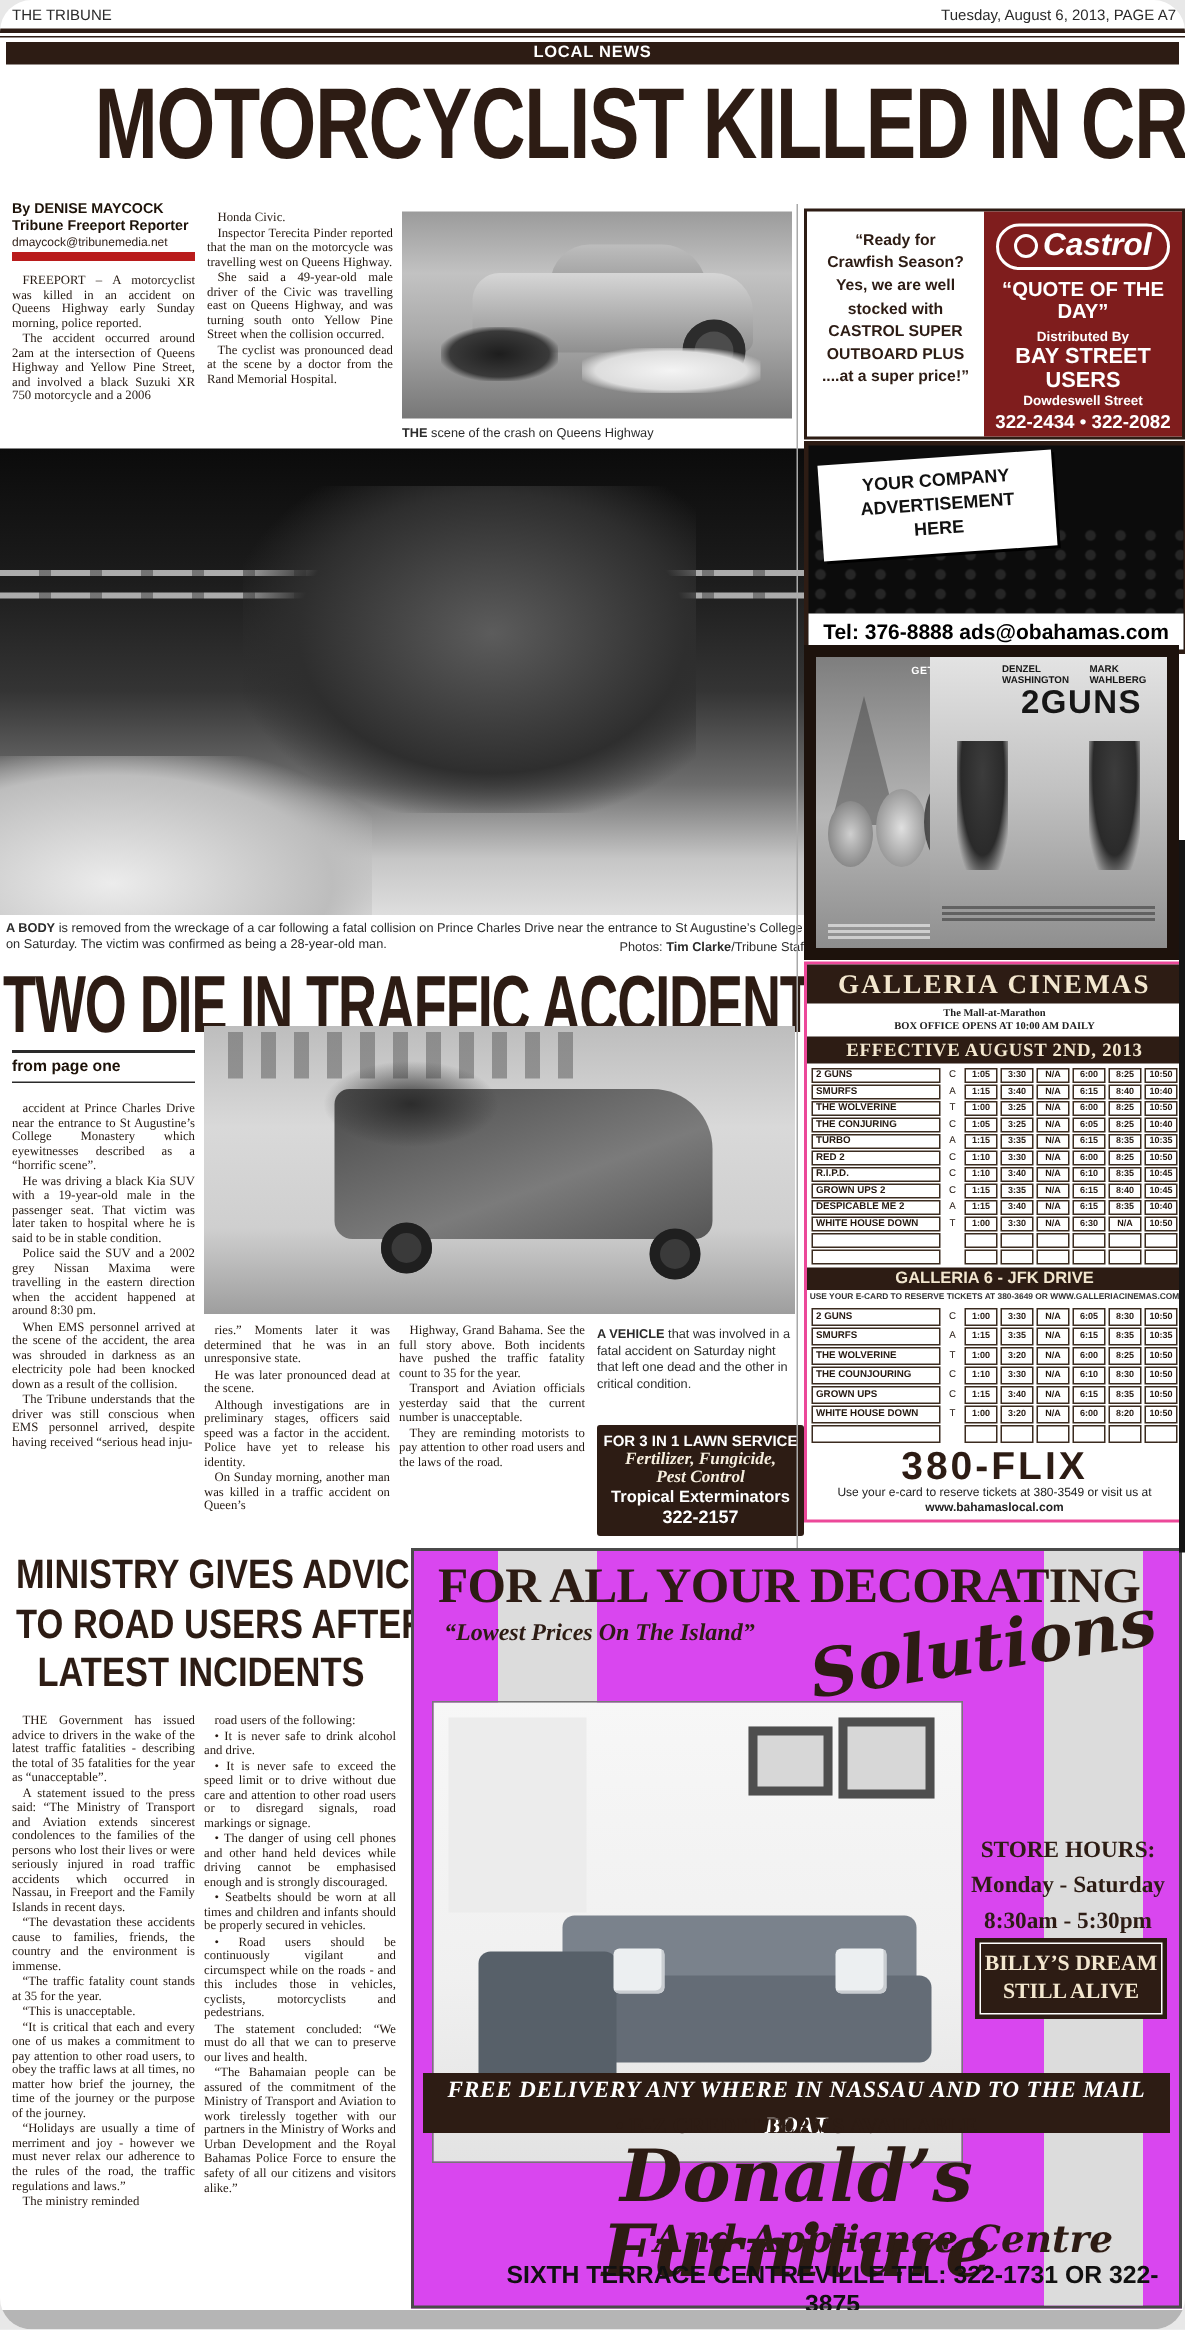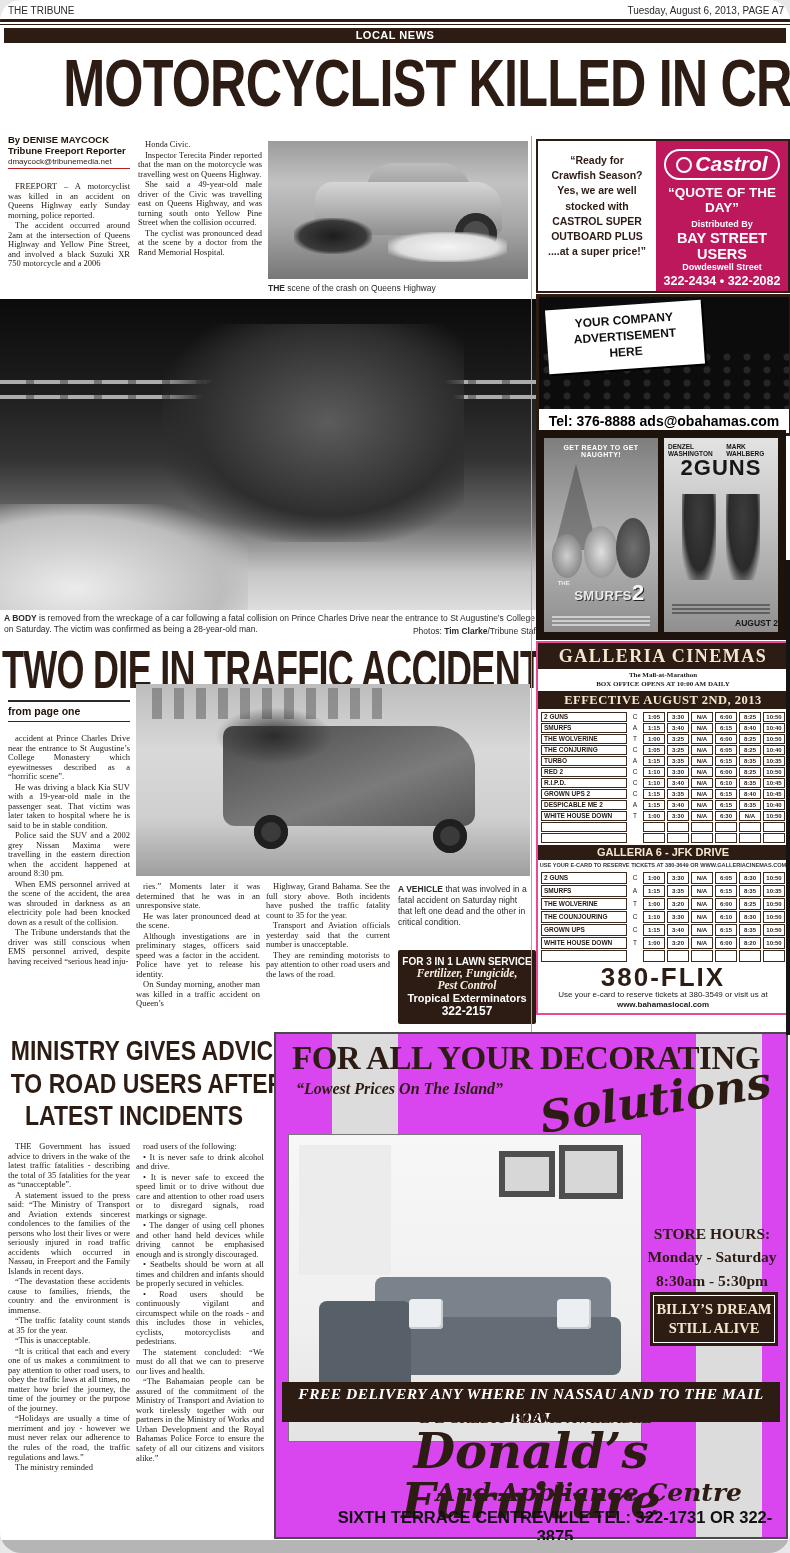--- a/index.html
+++ b/index.html
@@ -13,21 +13,21 @@
   .mast{font-family:"Liberation Sans",sans-serif;font-size:10px;color:#2a2a2a;}
   .rule-double{border-top:3px solid #2d1c14;border-bottom:1px solid #2d1c14;height:2px;}
   .local-banner{background:#2d1c14;color:#fff;font-family:"Liberation Sans",sans-serif;
     font-weight:bold;font-size:11px;text-align:center;line-height:15px;letter-spacing:.5px;}
   .main-headline{white-space:nowrap;font-family:"Liberation Sans",sans-serif;font-weight:bold;
     font-size:60px;letter-spacing:-1px;color:#2d1c14;transform:scale(.84,1.12);transform-origin:center top;
     text-align:center;width:790px;}
   
   .byline{font-family:"Liberation Sans",sans-serif;font-weight:bold;font-size:9.5px;line-height:1.2;color:#1d1208;}
   .byline-email{font-family:"Liberation Sans",sans-serif;font-weight:normal;font-size:8px;
-    border-bottom:1px solid #b91c1c;padding-bottom:2px;}
+    border-bottom:6px solid #b91c1c;padding-bottom:2px;}
   
   .photo{overflow:hidden;}
   .crash-photo{background:linear-gradient(180deg,#9b9b9b 0%,#c2c2c2 30%,#a9a9a9 60%,#777 100%);}
   .car-body{position:absolute;left:18%;top:30%;width:72%;height:38%;background:linear-gradient(180deg,#d6d6d6,#8f8f8f);border-radius:18px 26px 8px 8px;}
   .car-roof{position:absolute;left:38%;top:16%;width:40%;height:22%;background:linear-gradient(180deg,#bdbdbd,#9a9a9a);border-radius:26px 30px 0 0;}
   .moto{position:absolute;left:10%;top:56%;width:30%;height:26%;background:radial-gradient(ellipse at 50% 50%,#1d1d1d 0%,#3a3a3a 60%,transparent 75%);}
   .sheet{position:absolute;left:46%;top:66%;width:46%;height:22%;background:radial-gradient(ellipse at 50% 50%,#f4f4f4 0%,#ddd 60%,transparent 78%);}
   .wheel{position:absolute;right:12%;top:52%;width:42px;height:42px;border-radius:50%;background:#4c4c4c;box-shadow:inset 0 0 0 8px #2c2c2c;}
   .night-photo{background:linear-gradient(180deg,#0b0b0b 0%,#1c1c1c 28%,#343434 52%,#6e6e6e 72%,#c6c6c6 88%,#dedede 100%);}
   .tape{position:absolute;left:0;width:100%;height:4px;background:repeating-linear-gradient(90deg,#cfcfcf 0 26px,#8a8a8a 26px 34px);opacity:.8;}
@@ -38,21 +38,21 @@
   .nissan-crush{position:absolute;left:20%;top:12%;width:30%;height:30%;background:radial-gradient(ellipse,#2c2c2c 0%,transparent 70%);}
   .people{position:absolute;left:4%;top:2%;width:60%;height:16%;background:repeating-linear-gradient(90deg,#6a6a6a 0 10px,transparent 10px 22px);opacity:.6;}
   .nwheel{position:absolute;width:34px;height:34px;border-radius:50%;background:#3a3a3a;box-shadow:inset 0 0 0 7px #1f1f1f;}
   
   .caption{font-family:"Liberation Sans",sans-serif;font-size:8.5px;line-height:1.3;color:#2b2b2b;}
   .caption b{font-weight:bold;}
   
   .castrol{display:flex;border:2px solid #2d1c14;background:#fff;}
   .castrol-left{width:118px;padding-top:12px;text-align:center;}
   .castrol-left p.para{font-family:"Liberation Sans",sans-serif;font-weight:bold;font-size:10.5px;line-height:1.35;color:#2d1c14;}
-  .castrol-right{flex:1;background:#be185d;color:#fff;text-align:center;font-family:"Liberation Sans",sans-serif;}
+  .castrol-right{flex:1;background:#7f1d1d;color:#fff;text-align:center;font-family:"Liberation Sans",sans-serif;}
   .castrol-logo{display:inline-block;margin:8px auto 3px;border:2px solid #fff;border-radius:16px;
     padding:1px 10px 2px;font-style:italic;font-weight:bold;font-size:21px;}
   .castrol-dot{display:inline-block;width:12px;height:12px;border:2px solid #fff;border-radius:50%;vertical-align:middle;margin-right:3px;}
   .quote-title{font-weight:bold;font-size:13.5px;margin-top:2px;}
   .distributed{font-weight:bold;font-size:9px;margin-top:4px;}
   .garage{font-weight:bold;font-size:14.5px;margin-top:1px;}
   .street{font-weight:bold;font-size:9px;}
   .phones{font-weight:bold;font-size:12.5px;margin-top:2px;}
   
   .twodie-headline{white-space:nowrap;font-family:"Liberation Sans",sans-serif;font-weight:bold;
@@ -69,21 +69,21 @@
   .company-ad{border:3px solid #2d1c14;background:#0c0c0c;}
   .audience{position:absolute;left:0;right:0;bottom:24px;height:58px;
     background-image:radial-gradient(circle at 8px 6px,#262626 3px,transparent 4px);background-size:20px 13px;}
   .screen{position:absolute;left:8px;top:8px;width:156px;height:64px;background:#fff;transform:rotate(-4deg);
     display:flex;flex-direction:column;justify-content:center;text-align:center;box-shadow:2px 2px 0 #000;}
   .screen p.para{font-family:"Liberation Sans",sans-serif;font-weight:bold;font-size:12px;line-height:1.25;color:#111;}
   .contact-strip{position:absolute;left:0;right:0;bottom:0;height:24px;background:#fff;color:#000;
     font-family:"Liberation Sans",sans-serif;font-weight:bold;font-size:14px;text-align:center;line-height:24px;}
   
   .posters-box{background:#1d120c;}
-  .poster{position:absolute;top:8px;width:114px;height:194px;overflow:hidden;}
+  .poster{position:absolute;top:8px;width:114px;height:194px;overflow:hidden;padding-left:44px;}
   .poster-smurfs{left:8px;background:linear-gradient(180deg,#7e7e7e 0%,#b7b7b7 55%,#8d8d8d 100%);}
   .smurfs-tag{color:#fff;font-family:"Liberation Sans",sans-serif;font-weight:bold;font-size:7px;text-align:center;padding-top:6px;letter-spacing:.4px;}
   .eiffel{position:absolute;left:10px;top:26px;width:0;height:0;border-left:22px solid transparent;border-right:22px solid transparent;border-bottom:86px solid rgba(60,60,60,.45);}
   .blob{position:absolute;border-radius:50%;}
   .smurfs-title{position:absolute;bottom:26px;width:100%;text-align:center;color:#ececec;
     font-family:"Liberation Sans",sans-serif;font-weight:bold;}
   .smurfs-title .t1{font-size:6px;vertical-align:top;}
   .smurfs-title .t2{font-size:13px;letter-spacing:.5px;text-shadow:1px 1px 0 #333;}
   .smurfs-title .t3{font-size:22px;color:#f5f5f5;text-shadow:1px 1px 0 #222;}
   .credit-bars i{display:block;height:2px;background:rgba(255,255,255,.55);margin:2px 8px;}

